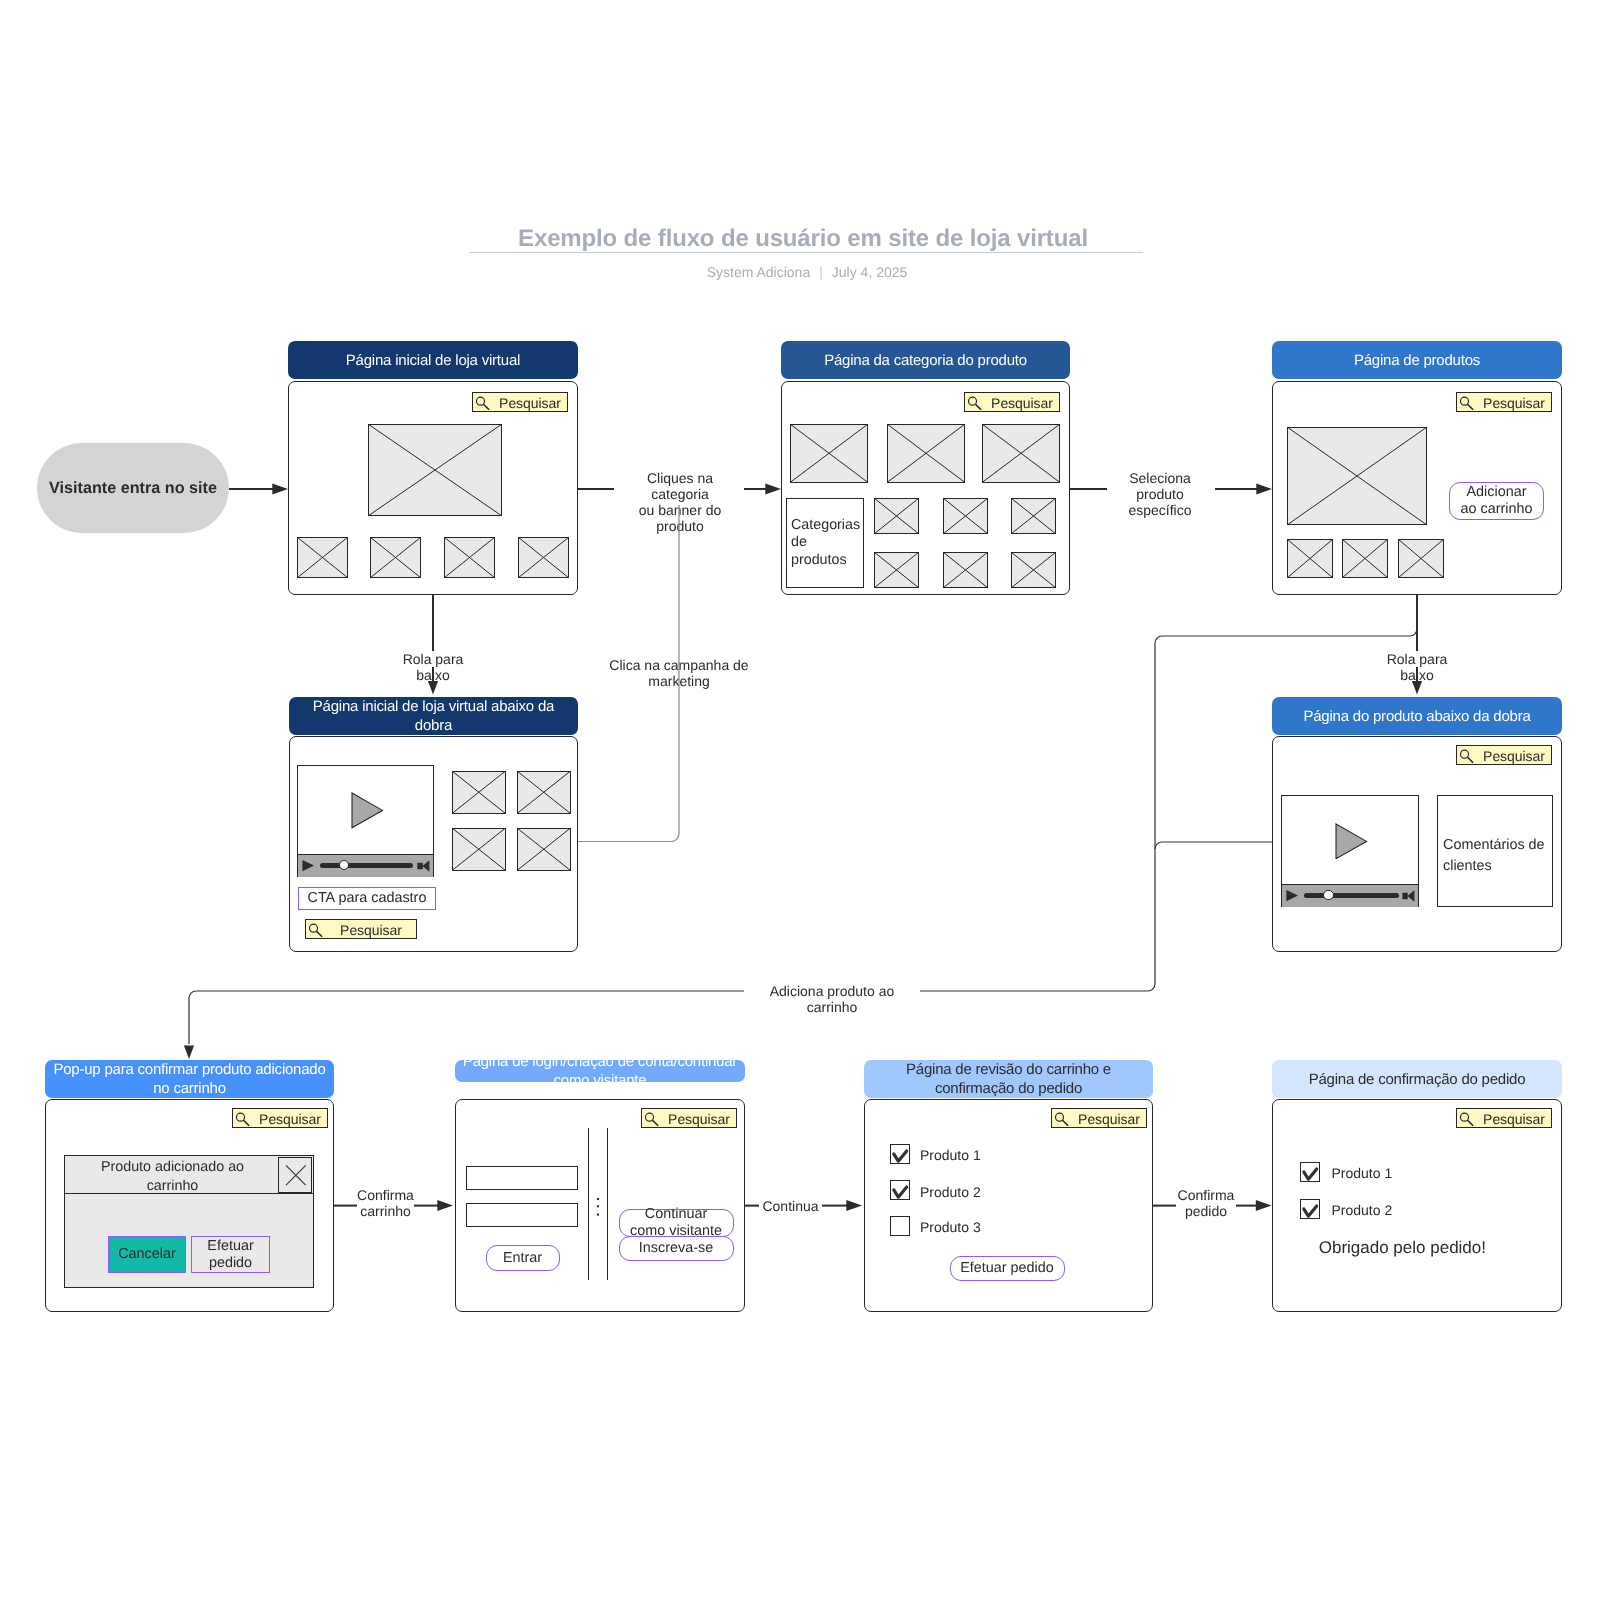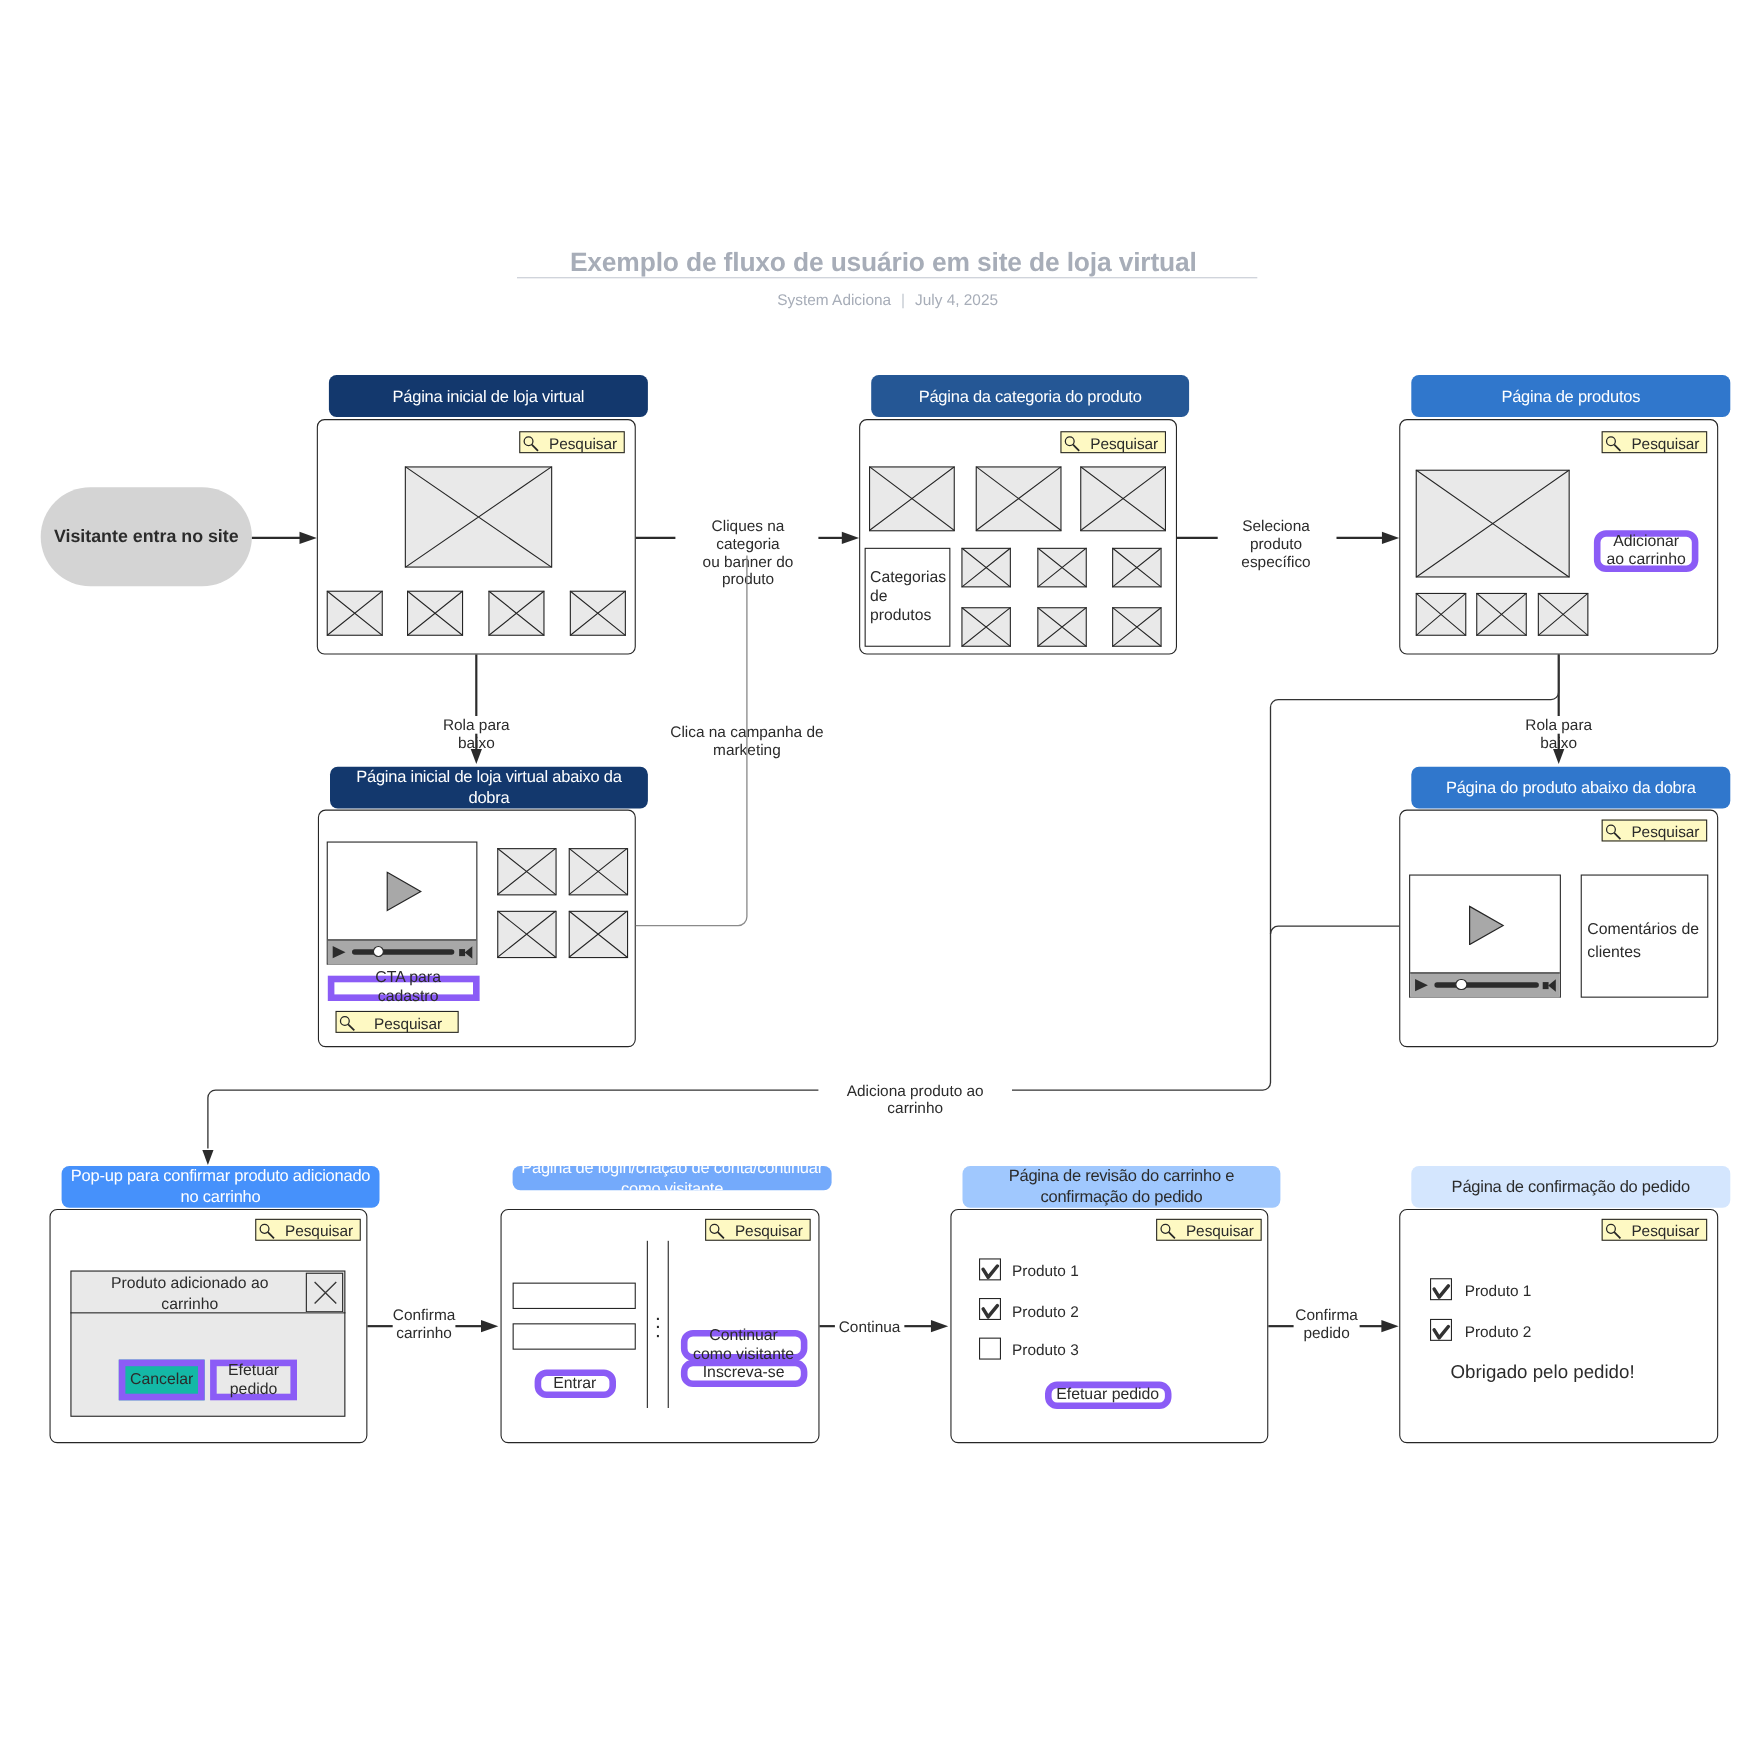--- a/index.html
+++ b/index.html
@@ -12,32 +12,32 @@
   #doc-title{left:3px;top:225px;width:1600px;text-align:center;
       font-size:24px;font-weight:bold;color:#a7adb8;line-height:28px;letter-spacing:-0.15px;}
   #doc-rule{left:470px;top:252px;width:673px;height:1.3px;background:#c5cad3;}
   #doc-sub{left:7px;top:263px;width:1600px;text-align:center;
       font-size:14px;color:#a7adb8;line-height:19px;}
   #doc-sub .sep{display:inline-block;padding:0 9px;color:#c3c8d1;}
   #start-node{left:37px;top:443px;width:192px;height:90px;border-radius:45px;
       background:#d4d4d4;display:flex;align-items:center;justify-content:center;}
   #start-node .lbl{font-size:16.2px;font-weight:bold;color:#2b2b2b;}
   .card-head{position:absolute;border-radius:7px;display:flex;align-items:center;
-      justify-content:center;padding:0 0;box-sizing:border-box;overflow:hidden;margin-left:11px;}
+      justify-content:center;padding:0 0;box-sizing:border-box;overflow:hidden;}
   .card-head span{text-align:center;font-size:15px;line-height:19px;letter-spacing:-0.22px;
       white-space:pre-line;}
   .card-body{position:absolute;background:#fff;border:1px solid #262626;border-radius:7px;
       box-sizing:border-box;}
   .ph{position:absolute;background:#e9e9e9;border:1px solid #262626;box-sizing:border-box;}
   .ph svg{position:absolute;left:-1px;top:-1px;}
   .search-pill{position:absolute;border:1px solid #262626;border-radius:0;
       box-sizing:border-box;background:#fef9c3;}
   .search-pill .sp-txt{position:absolute;left:21px;right:1px;top:1px;font-size:14px;
       line-height:18px;color:#2b2b2b;letter-spacing:-0.05px;text-align:center;}
-  .btn{position:absolute;border:6px solid #8b5cf6;box-sizing:border-box;background:#fff;
+  .btn{position:absolute;border:1px solid #8b5cf6;box-sizing:border-box;background:#fff;
       display:flex;align-items:center;justify-content:center;}
   .btn span{text-align:center;font-size:14.4px;line-height:17px;color:#2b2b2b;white-space:pre-line;}
   .btn.round{border-radius:11px;}
   .box{position:absolute;border:1px solid #262626;box-sizing:border-box;background:#fff;}
   .txt{position:absolute;color:#2b2b2b;white-space:pre-line;}
   .edge-label{position:absolute;text-align:center;font-size:14px;line-height:16px;
       color:#2b2b2b;background:#fff;white-space:pre-line;}
   #wires{position:absolute;left:0;top:0;}
   #wires-top{position:absolute;left:0;top:0;}
 </style>

